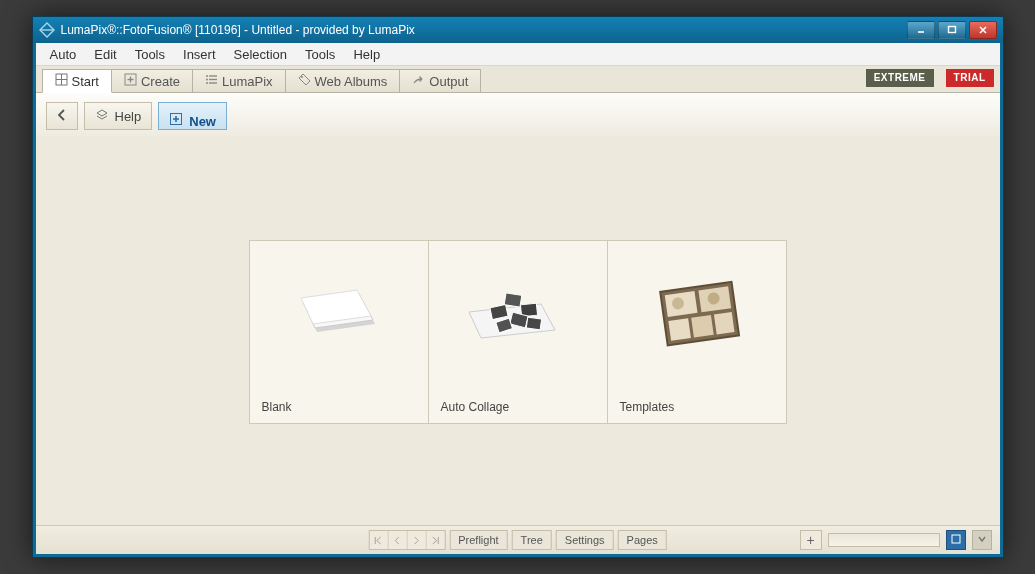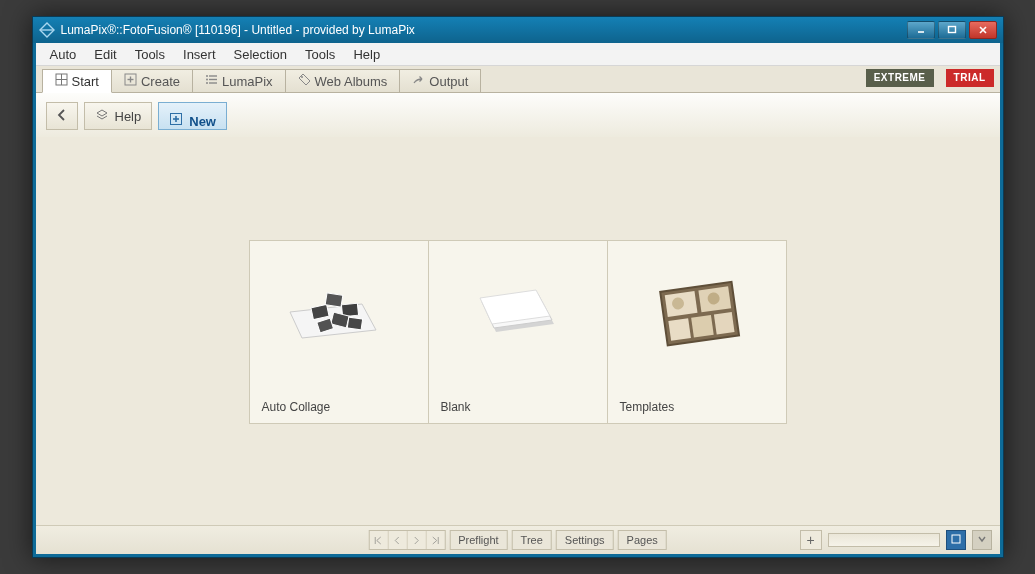--- a/index.html
+++ b/index.html
@@ -292,48 +292,48 @@
       </div>
     </div>
 
     <div class="content">
       <div class="card-row">
 
         <div class="card">
           <div class="thumb">
             <div class="thumb-art">
               <svg viewBox="0 0 110 80">
+                <g transform="translate(15,8)">
+                  <polygon points="18,48 76,40 62,14 6,22" fill="#d4d4d4"></polygon>
+                  <polygon points="16,44 74,36 60,10 4,18" fill="#f8f8f8" stroke="#ccc"></polygon>
+                  <polygon points="14,40 72,32 58,6 2,14" fill="#ffffff" stroke="#ddd"></polygon>
+                </g>
+              </svg>
+            </div>
+          </div>
+          <div class="caption">Blank</div>
+        </div>
+
+        <div class="card">
+          <div class="thumb">
+            <div class="thumb-art">
+              <svg viewBox="0 0 110 80">
                 <polygon points="18,62 92,54 78,28 6,36" fill="#f5f5f5" stroke="#ccc"></polygon>
                 <g transform="translate(28,10)">
                   <rect x="0" y="20" width="16" height="12" fill="#454545" stroke="#fff" transform="rotate(-12 8 26)"></rect>
                   <rect x="14" y="8" width="16" height="12" fill="#555" stroke="#fff" transform="rotate(9 22 14)"></rect>
                   <rect x="30" y="18" width="16" height="12" fill="#3f3f3f" stroke="#fff" transform="rotate(-6 38 24)"></rect>
                   <rect x="20" y="28" width="16" height="12" fill="#4a4a4a" stroke="#fff" transform="rotate(14 28 34)"></rect>
                   <rect x="6" y="34" width="14" height="11" fill="#525252" stroke="#fff" transform="rotate(-18 13 39)"></rect>
                   <rect x="36" y="32" width="14" height="11" fill="#474747" stroke="#fff" transform="rotate(8 43 37)"></rect>
                 </g>
               </svg>
             </div>
           </div>
           <div class="caption">Auto Collage</div>
-        </div>
-
-        <div class="card">
-          <div class="thumb">
-            <div class="thumb-art">
-              <svg viewBox="0 0 110 80">
-                <g transform="translate(15,8)">
-                  <polygon points="18,48 76,40 62,14 6,22" fill="#d4d4d4"></polygon>
-                  <polygon points="16,44 74,36 60,10 4,18" fill="#f8f8f8" stroke="#ccc"></polygon>
-                  <polygon points="14,40 72,32 58,6 2,14" fill="#ffffff" stroke="#ddd"></polygon>
-                </g>
-              </svg>
-            </div>
-          </div>
-          <div class="caption">Blank</div>
         </div>
 
         <div class="card">
           <div class="thumb">
             <div class="thumb-art">
               <svg viewBox="0 0 110 80">
                 <g transform="translate(22,10) rotate(-8 40 30)">
                   <rect x="0" y="0" width="72" height="54" fill="#7d6a50" stroke="#5e4e38" stroke-width="2"></rect>
                   <rect x="4" y="4" width="30" height="22" fill="#e8dcc5"></rect>
                   <rect x="38" y="4" width="30" height="22" fill="#e0d2b6"></rect>

